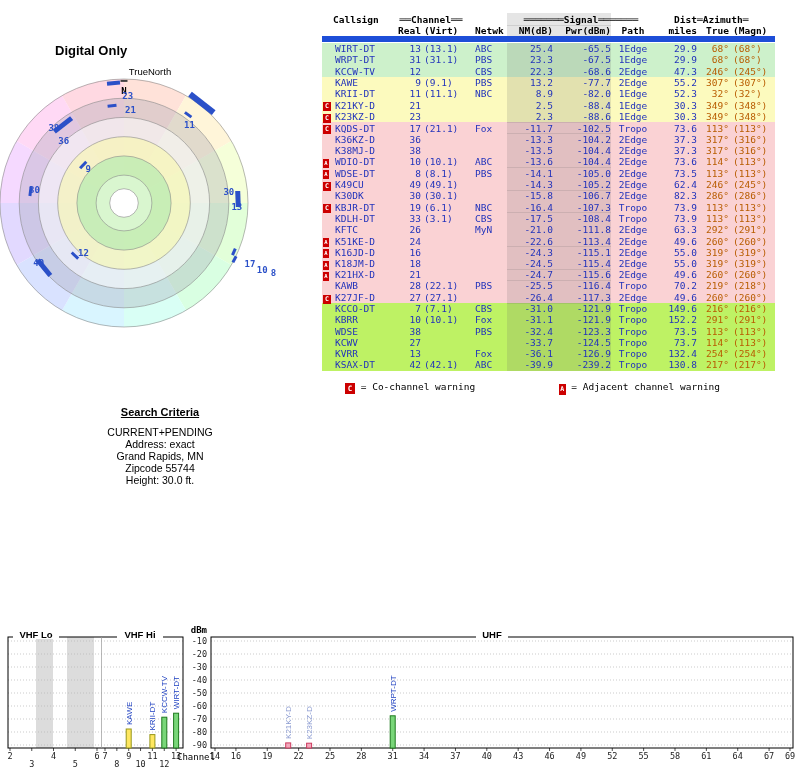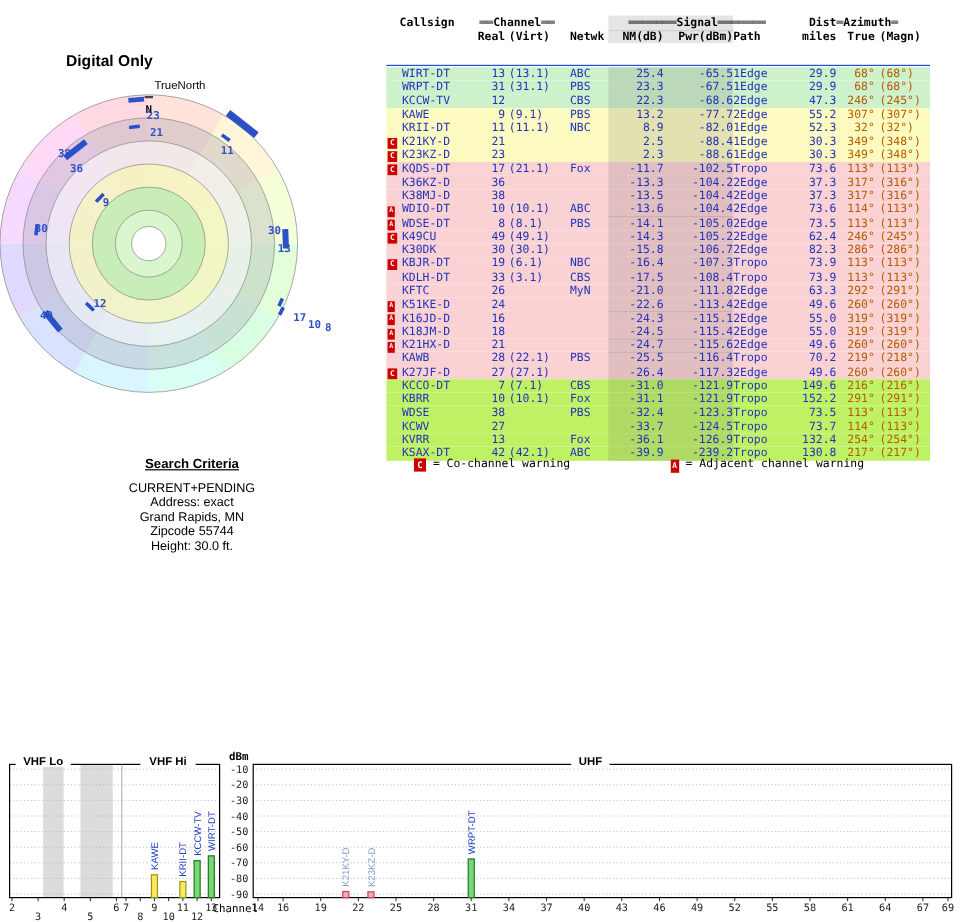--- a/index.html
+++ b/index.html
@@ -10,34 +10,34 @@
   #radar-title{position:absolute;left:55px;top:43px;width:190px;
     font-family:"Liberation Sans",sans-serif;font-weight:bold;font-size:13px;color:#000;z-index:3;}
   #radar-sub{position:absolute;left:55px;top:66px;width:190px;text-align:center;
     font-family:"Liberation Sans",sans-serif;font-size:9.5px;color:#000;z-index:3;}
   #radar-svg{position:absolute;left:0;top:66px;z-index:1;}
 
   
   #tvtable{position:absolute;left:322px;top:14px;font-size:9.5px;color:#2233bb;}
   .trow{display:grid;grid-template-columns:11px 62px 26px 46px 40px 46px 58px 44px 42px 32px 46px;
     height:11.3px;align-items:center;line-height:11px;}
-  .thead{border-bottom:1px solid #1d4ed8;padding-bottom:19px;margin-bottom:1px;color:#000;font-weight:bold;}
+  .thead{border-bottom:6px solid #1d4ed8;padding-bottom:1px;margin-bottom:1px;color:#000;font-weight:bold;}
   .thead .trow{height:10.5px;}
   .h-cs{grid-column:2;}
   .h-ch{grid-column:3/5;text-align:center;}
   .h-sg{grid-column:6/9;text-align:center;position:relative;}
   .h-sg .sgshade{position:absolute;left:0;top:-1px;bottom:-1px;width:104px;background:rgba(100,100,100,.17);}
   .h-sg span{position:relative;}
   .h-di{grid-column:9;text-align:right;}
   .h-az{grid-column:10/12;text-align:left;}
   .c-warn{padding-left:1px;}
   .c-cs{padding-left:2px;}
   .c-vi{padding-left:3px;}
   .c-nw{padding-left:8px;}
-  .c-pa{}
+  .c-pa{text-align:center;}
   .num{text-align:right;}
   .az{color:#b85c00;}
   .c-mg{padding-left:4px;}
   .shade{background:rgba(100,100,100,.17);height:100%;display:flex;align-items:center;justify-content:flex-end;}
   .z-g{background:#cdf1cb;}
   .z-y{background:#fcfabe;}
   .z-p{background:#fad2d4;}
   .z-e{background:#bef264;}
   .wbox{display:inline-block;width:8px;height:9px;background:#c00;color:#fff;
     font-size:6.5px;font-weight:bold;text-align:center;line-height:9px;}
@@ -45,21 +45,21 @@
 
   
   #legend{position:absolute;left:345px;top:362px;font-size:9.5px;color:#000;margin-top:19px;}
   #legend .wbox{width:10px;height:11px;line-height:11px;font-size:7.5px;vertical-align:-1px;}
   #legend .wbox.wa{width:7px;font-size:6.5px;}
   #legend .sep{display:inline-block;width:72px;}
 
   
   #criteria{position:absolute;left:55px;top:381px;width:210px;text-align:center;
     font-family:"Liberation Sans",sans-serif;font-size:10.5px;color:#000;}
-  #criteria .ttl{font-weight:bold;font-size:11px;text-decoration:underline;margin-bottom:8px;}
+  #criteria .ttl{font-weight:bold;font-size:11px;text-decoration:underline;margin-bottom:8px;margin-top:25px;}
   #criteria .ln{line-height:12px;}
   #datecode{position:absolute;left:55px;top:498px;width:210px;text-align:center;
     font-family:"Liberation Sans",sans-serif;font-size:10.5px;color:#000;line-height:12px;}
   #sitelink{position:absolute;left:55px;top:586px;width:210px;text-align:center;
     font-family:"Liberation Sans",sans-serif;font-size:10.5px;}
   #sitelink a{color:#2222cc;text-decoration:underline;}
 
   
   #chart-svg{position:absolute;left:0;top:622px;}
 </style>

